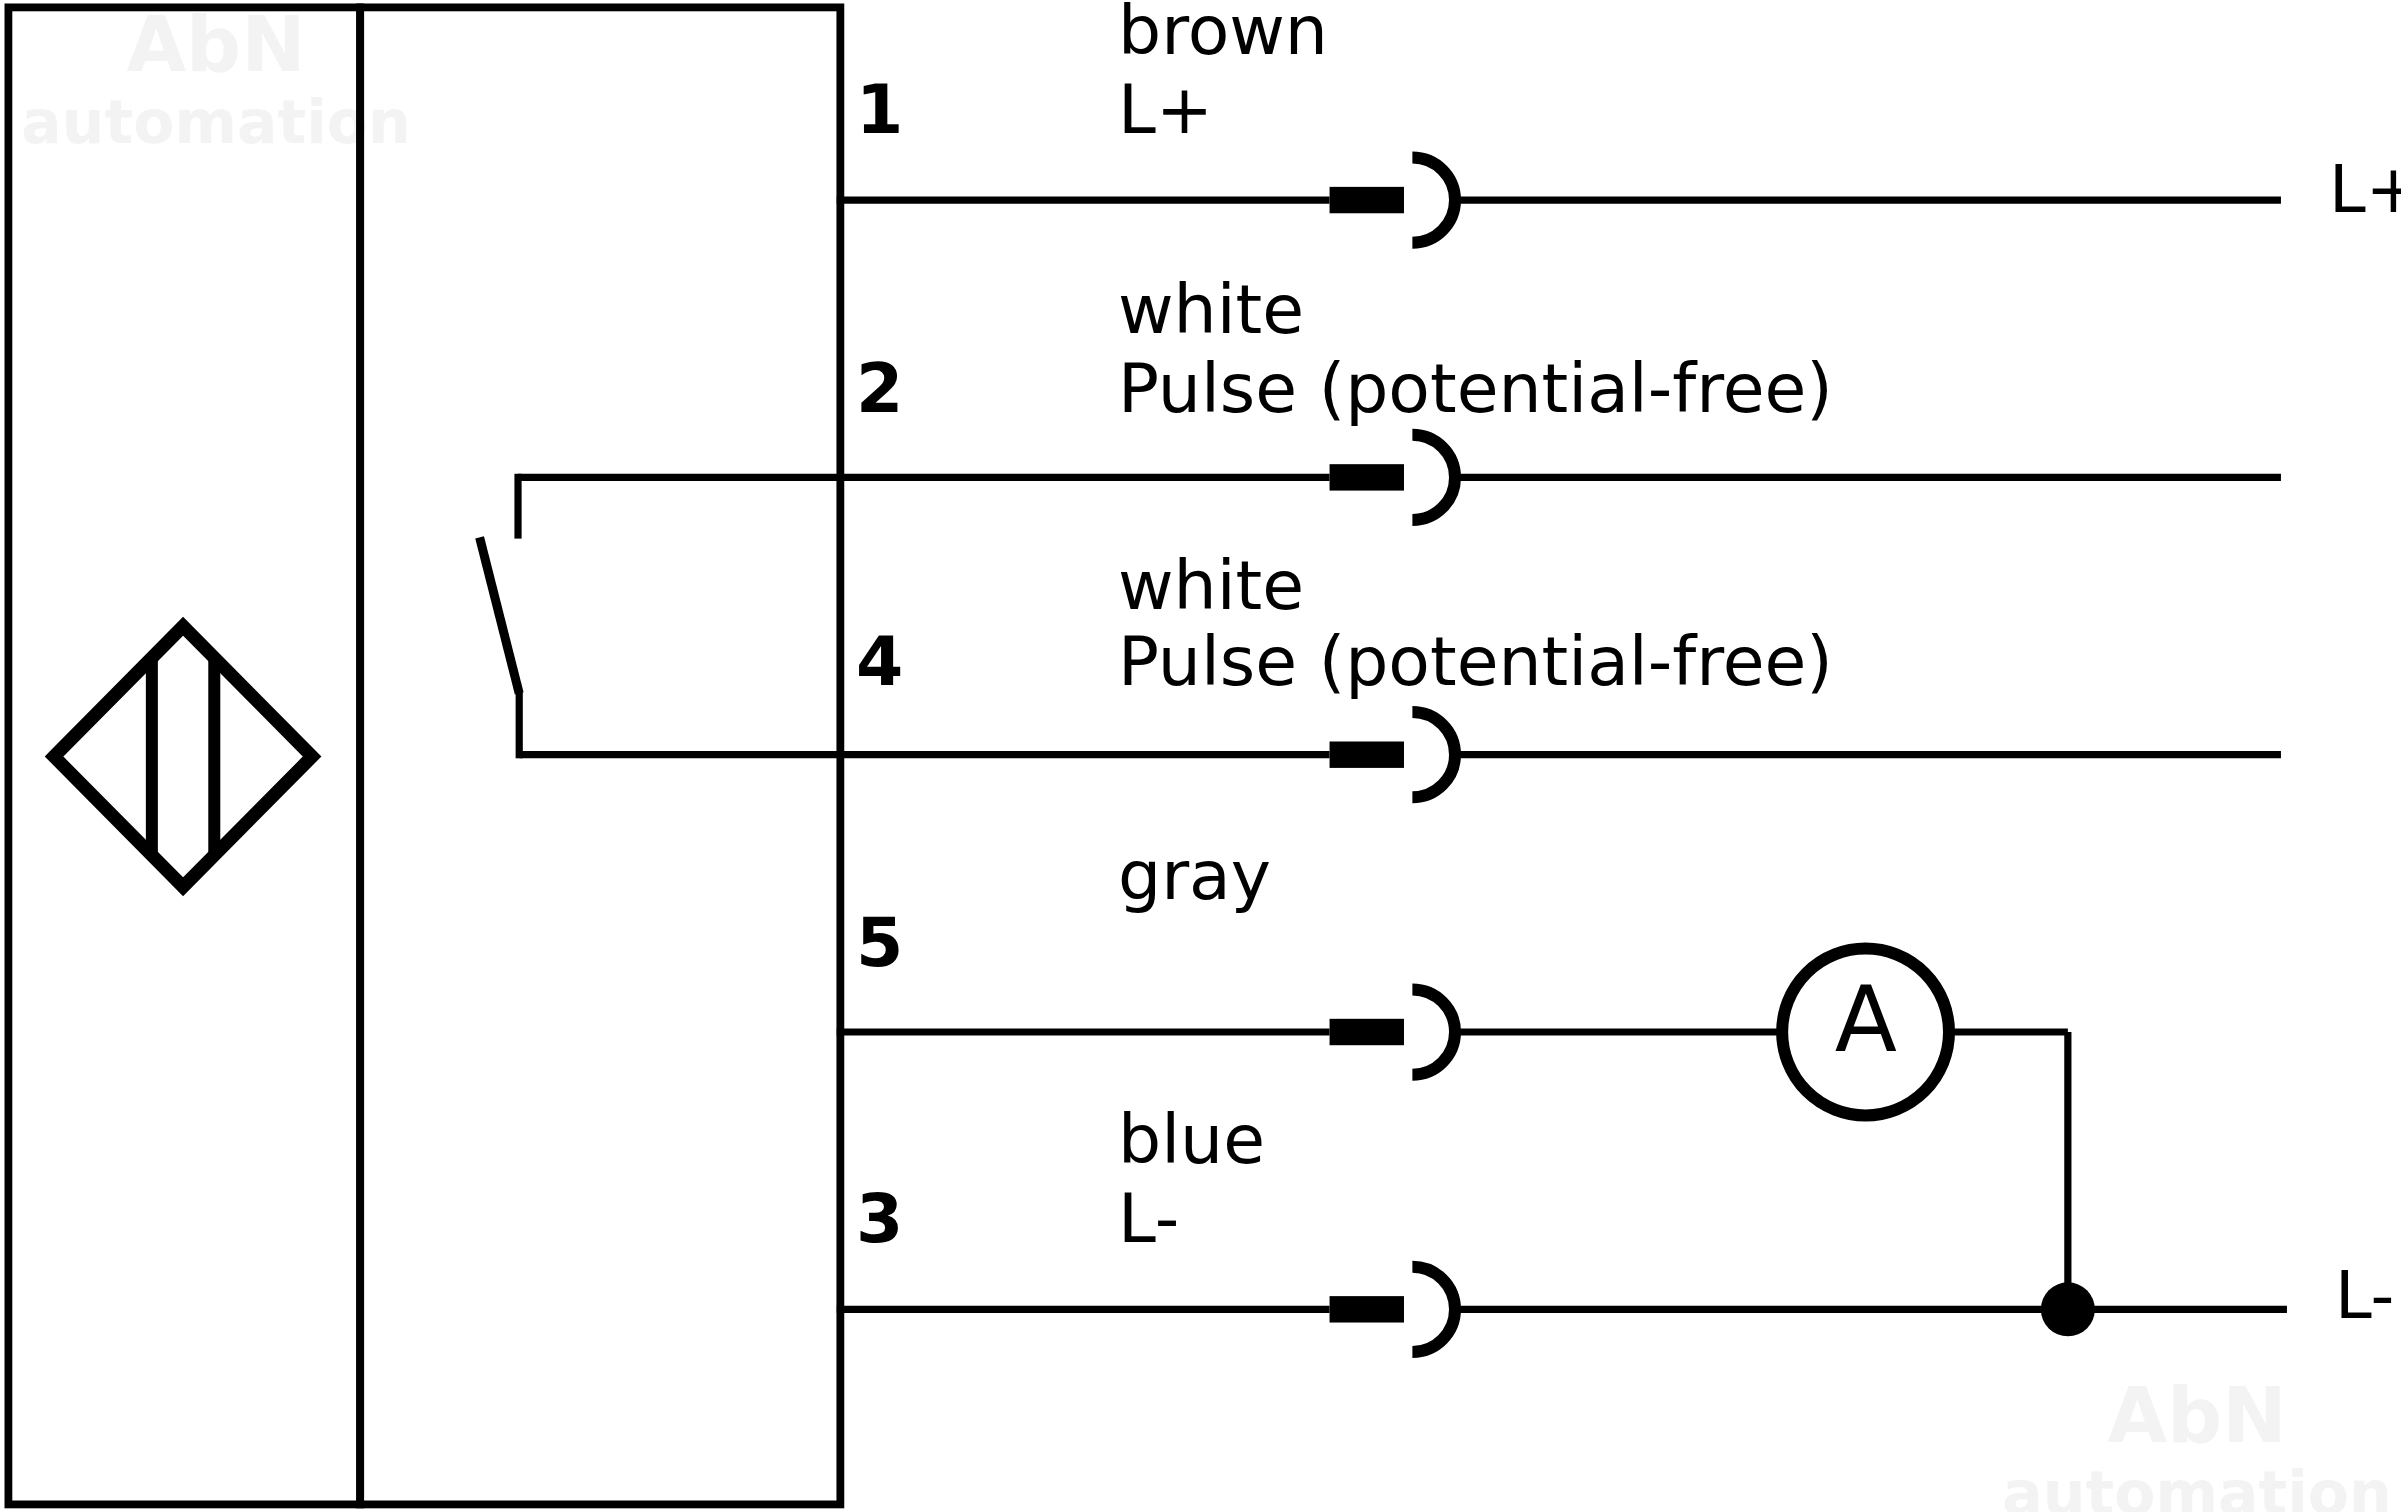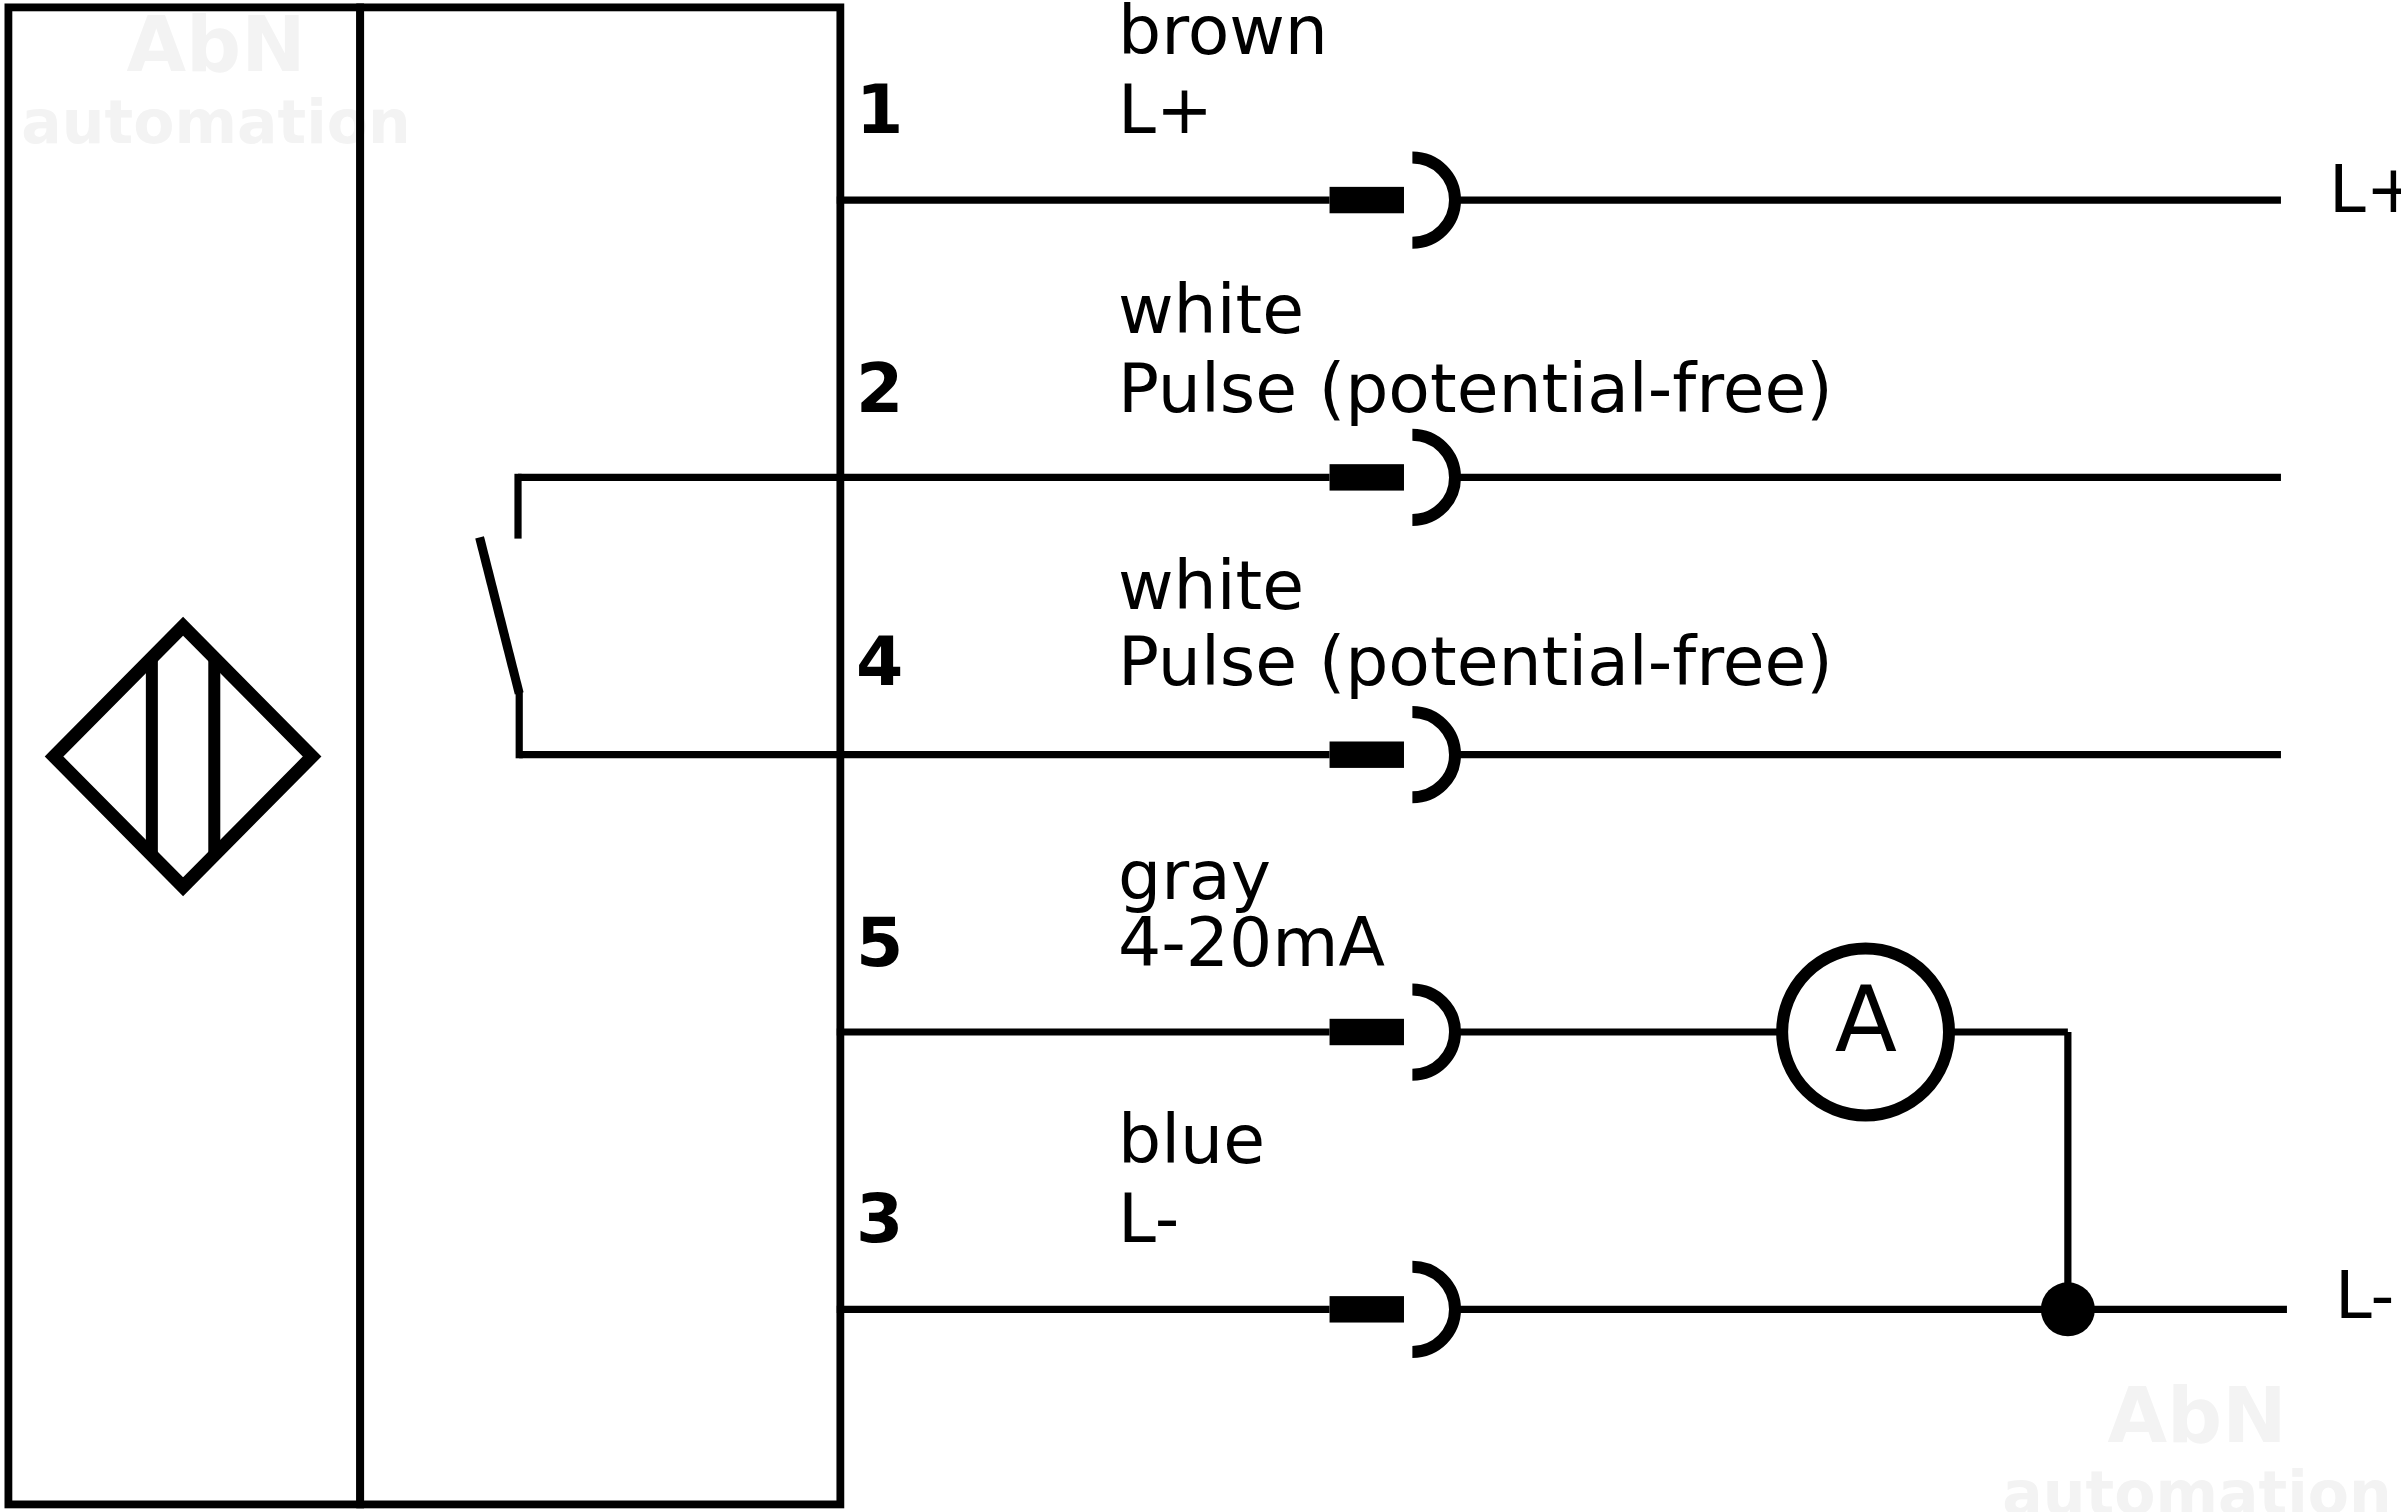--- a/index.html
+++ b/index.html
@@ -117,21 +117,20 @@
   <div class="txt num" style="left:856px; top:355px;">2</div>
   <div class="txt" style="left:1118px; top:276px;">white</div>
   <div class="txt" style="left:1118px; top:355px;">Pulse (potential-free)</div>
 
   <div class="txt num" style="left:856px; top:628px;">4</div>
   <div class="txt" style="left:1118px; top:552px;">white</div>
   <div class="txt" style="left:1118px; top:628px;">Pulse (potential-free)</div>
 
   <div class="txt num" style="left:856px; top:909px;">5</div>
   <div class="txt" style="left:1118px; top:842px;">gray</div>
-  <div class="txt" style="left:1118px; top:909px;">4-20mA</div>
 
   <div class="txt num" style="left:856px; top:1185px;">3</div>
   <div class="txt" style="left:1118px; top:1106px;text-align:right;">blue</div>
   <div class="txt" style="left:1118px; top:1185px;">L-</div>
 
   <div class="txt terminal" style="left:2329px; top:157px;">L+</div>
   <div class="txt terminal" style="left:2335px; top:1263px;">L-</div>
 
 </div>
 

